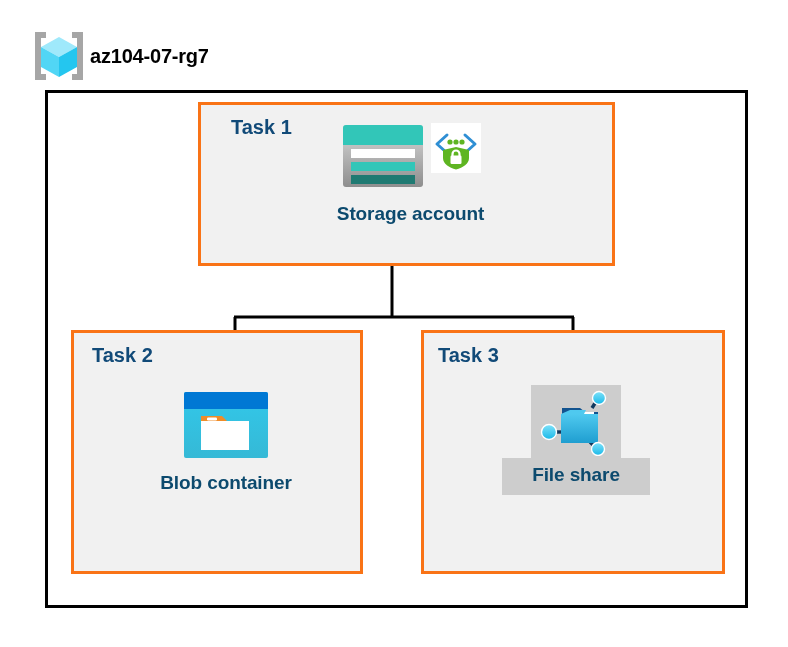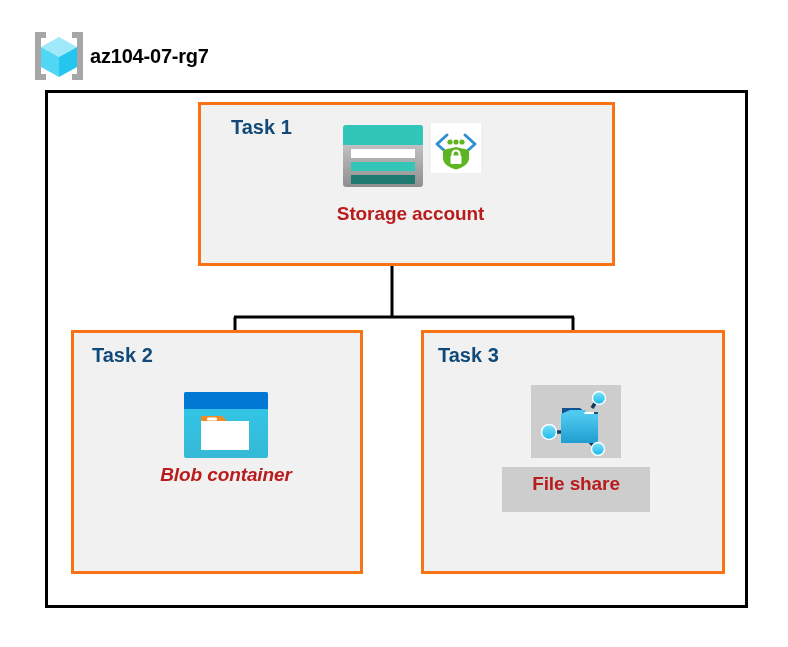--- a/index.html
+++ b/index.html
@@ -98,21 +98,21 @@
   
   .node {
     position: absolute;
     display: flex;
     flex-direction: column;
     align-items: center;
   }
   .node-caption {
     font-size: 19px;
     font-weight: bold;
-    color: #b91c1c;
+    color: #0c4a6e;
     white-space: nowrap;
     letter-spacing: -0.1px;
   }
 
   
   .node-storage {
     left: 97px;
     top: 18px;
     width: 225px;
   }
@@ -123,38 +123,38 @@
     height: 74px;
   }
   .node-storage .node-caption { margin-top: 6px; }
 
   
   .node-blob {
     left: 52px;
     top: 57px;
     width: 200px;
   }
-  .node-blob .node-caption { margin-top: 4px; font-style: italic; }
+  .node-blob .node-caption { margin-top: 12px; }
 
   
   .node-fileshare {
     left: 87px;
     top: 52px;
     width: 130px;
   }
   .fileshare-icon-wrap {
     background: #cdcdcd;
     padding: 5px 9px 2px 9px;
     display: flex;
     justify-content: center;
   }
   .node-fileshare .node-caption {
     background: #cdcdcd;
-    padding: 6px 30px 17px 30px;
-    margin-top: 9px;
+    padding: 6px 30px 9px 30px;
+    margin-top: 0;
   }
 
   
   .icon-svg { display: block; }
 
   
   .connectors {
     position: absolute;
     left: 0;
     top: 0;

